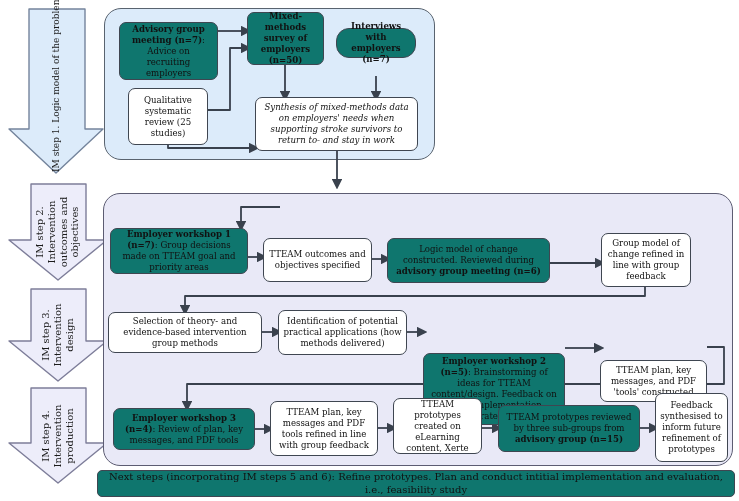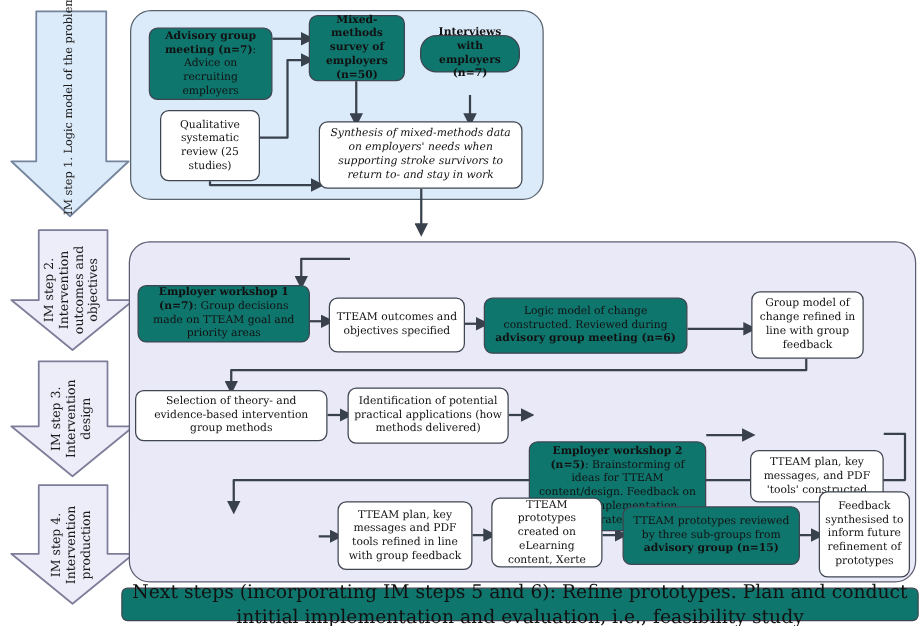--- a/index.html
+++ b/index.html
@@ -28,21 +28,21 @@
 
   
   .node{position:absolute;box-sizing:border-box;z-index:3;background:#ffffff;
         border:1.3px solid #3f4651;border-radius:7px;
         display:flex;align-items:center;justify-content:center;
         text-align:center;font-size:8.6px;line-height:1.28;color:#111;
         padding:2px 4px;}
   .node .t{width:100%;}
   .cream{background:#0f766e;}
   .b{font-weight:bold;}
-  .footer-bar{border-radius:5px;font-size:15px;z-index:4;}
+  .footer-bar{border-radius:5px;font-size:10px;z-index:4;}
 </style>
 </head>
 <body>
 
 <div class="canvas">
 
   <div class="im-arrow" style="left:8px;top:8px;width:96px;height:167px;">
     <svg width="96" height="167" viewBox="0 0 96 167">
       <path class="shape-blue" d="M21 1 H77 V121 H95 L48 165 L1 121 H21 Z"></path>
     </svg>
@@ -135,20 +135,23 @@
   <div class="node" style="left:278px;top:310px;width:129px;height:45px;">
     <div class="t">Identification of potential practical applications (how methods delivered)</div>
   </div>
   <div class="node cream" style="left:423px;top:305px;width:142px;height:72px;margin-top:48px;">
     <div class="t"><span class="b">Employer workshop 2 (n=5)</span><span>: Brainstorming of ideas for TTEAM content/design. Feedback on list of implementation strategies</span></div>
   </div>
   <div class="node" style="left:600px;top:325px;width:107px;height:42px;margin-top:35px;">
     <div class="t">TTEAM plan, key messages, and PDF 'tools' constructed</div>
   </div>
 
+  <div class="node cream" style="left:113px;top:408px;width:142px;height:42px;">
+    <div class="t"><span class="b">Employer workshop 3 (n=4)</span><span>: Review of plan, key messages, and PDF tools</span></div>
+  </div>
   <div class="node" style="left:270px;top:401px;width:108px;height:55px;">
     <div class="t">TTEAM plan, key messages and PDF tools refined in line with group feedback</div>
   </div>
   <div class="node" style="left:393px;top:398px;width:89px;height:56px;">
     <div class="t">TTEAM prototypes created on eLearning content, Xerte</div>
   </div>
   <div class="node cream" style="left:498px;top:405px;width:142px;height:47px;">
     <div class="t"><span>TTEAM prototypes reviewed by three sub-groups from </span><span class="b">advisory group (n=15)</span></div>
   </div>
   <div class="node" style="left:655px;top:393px;width:73px;height:69px;">

